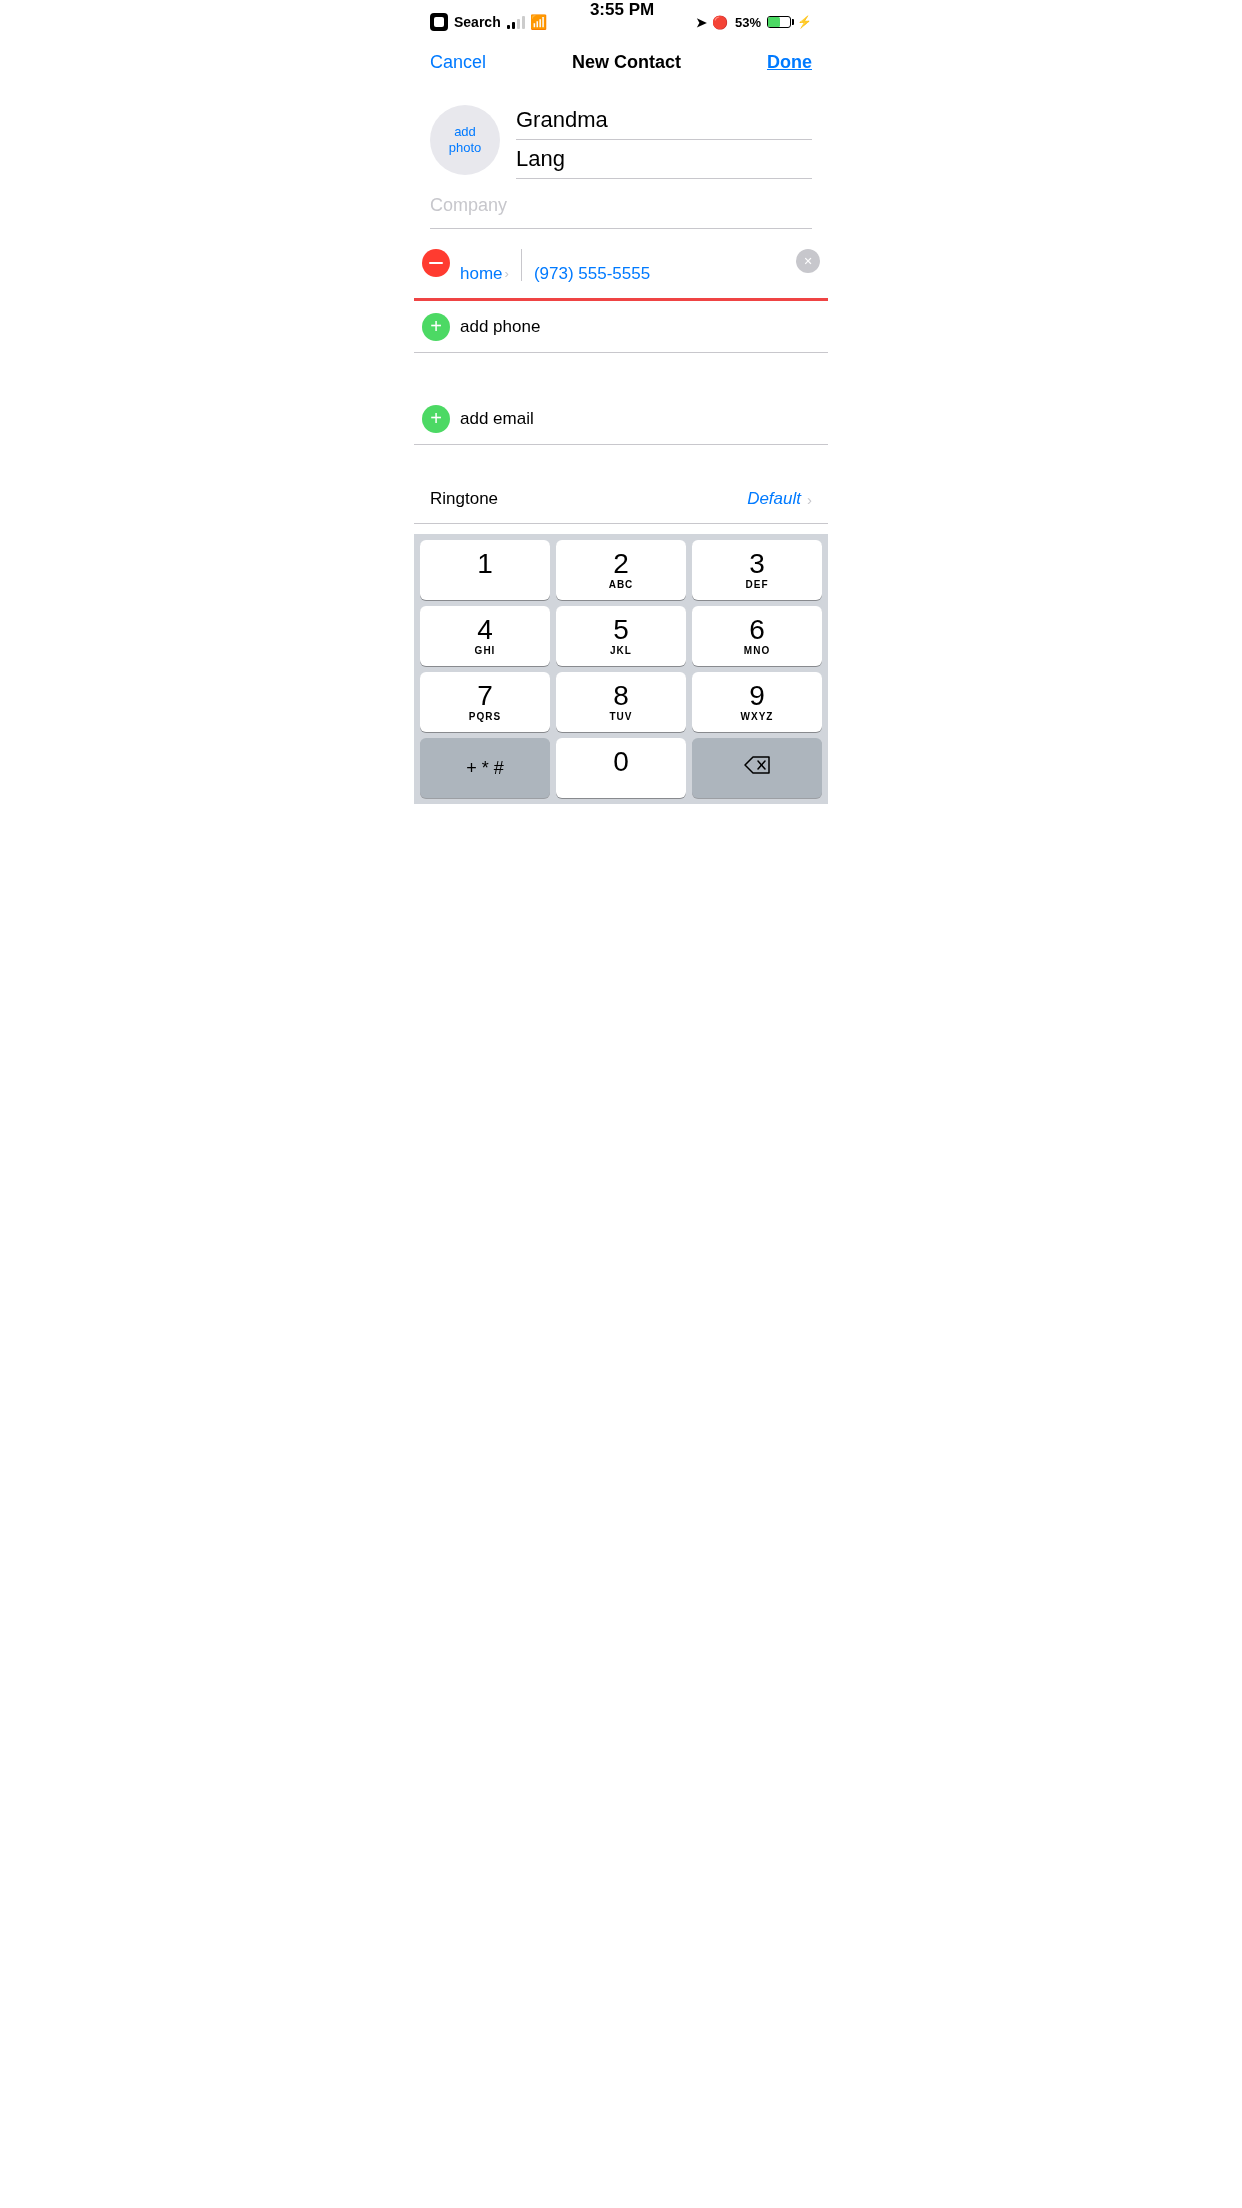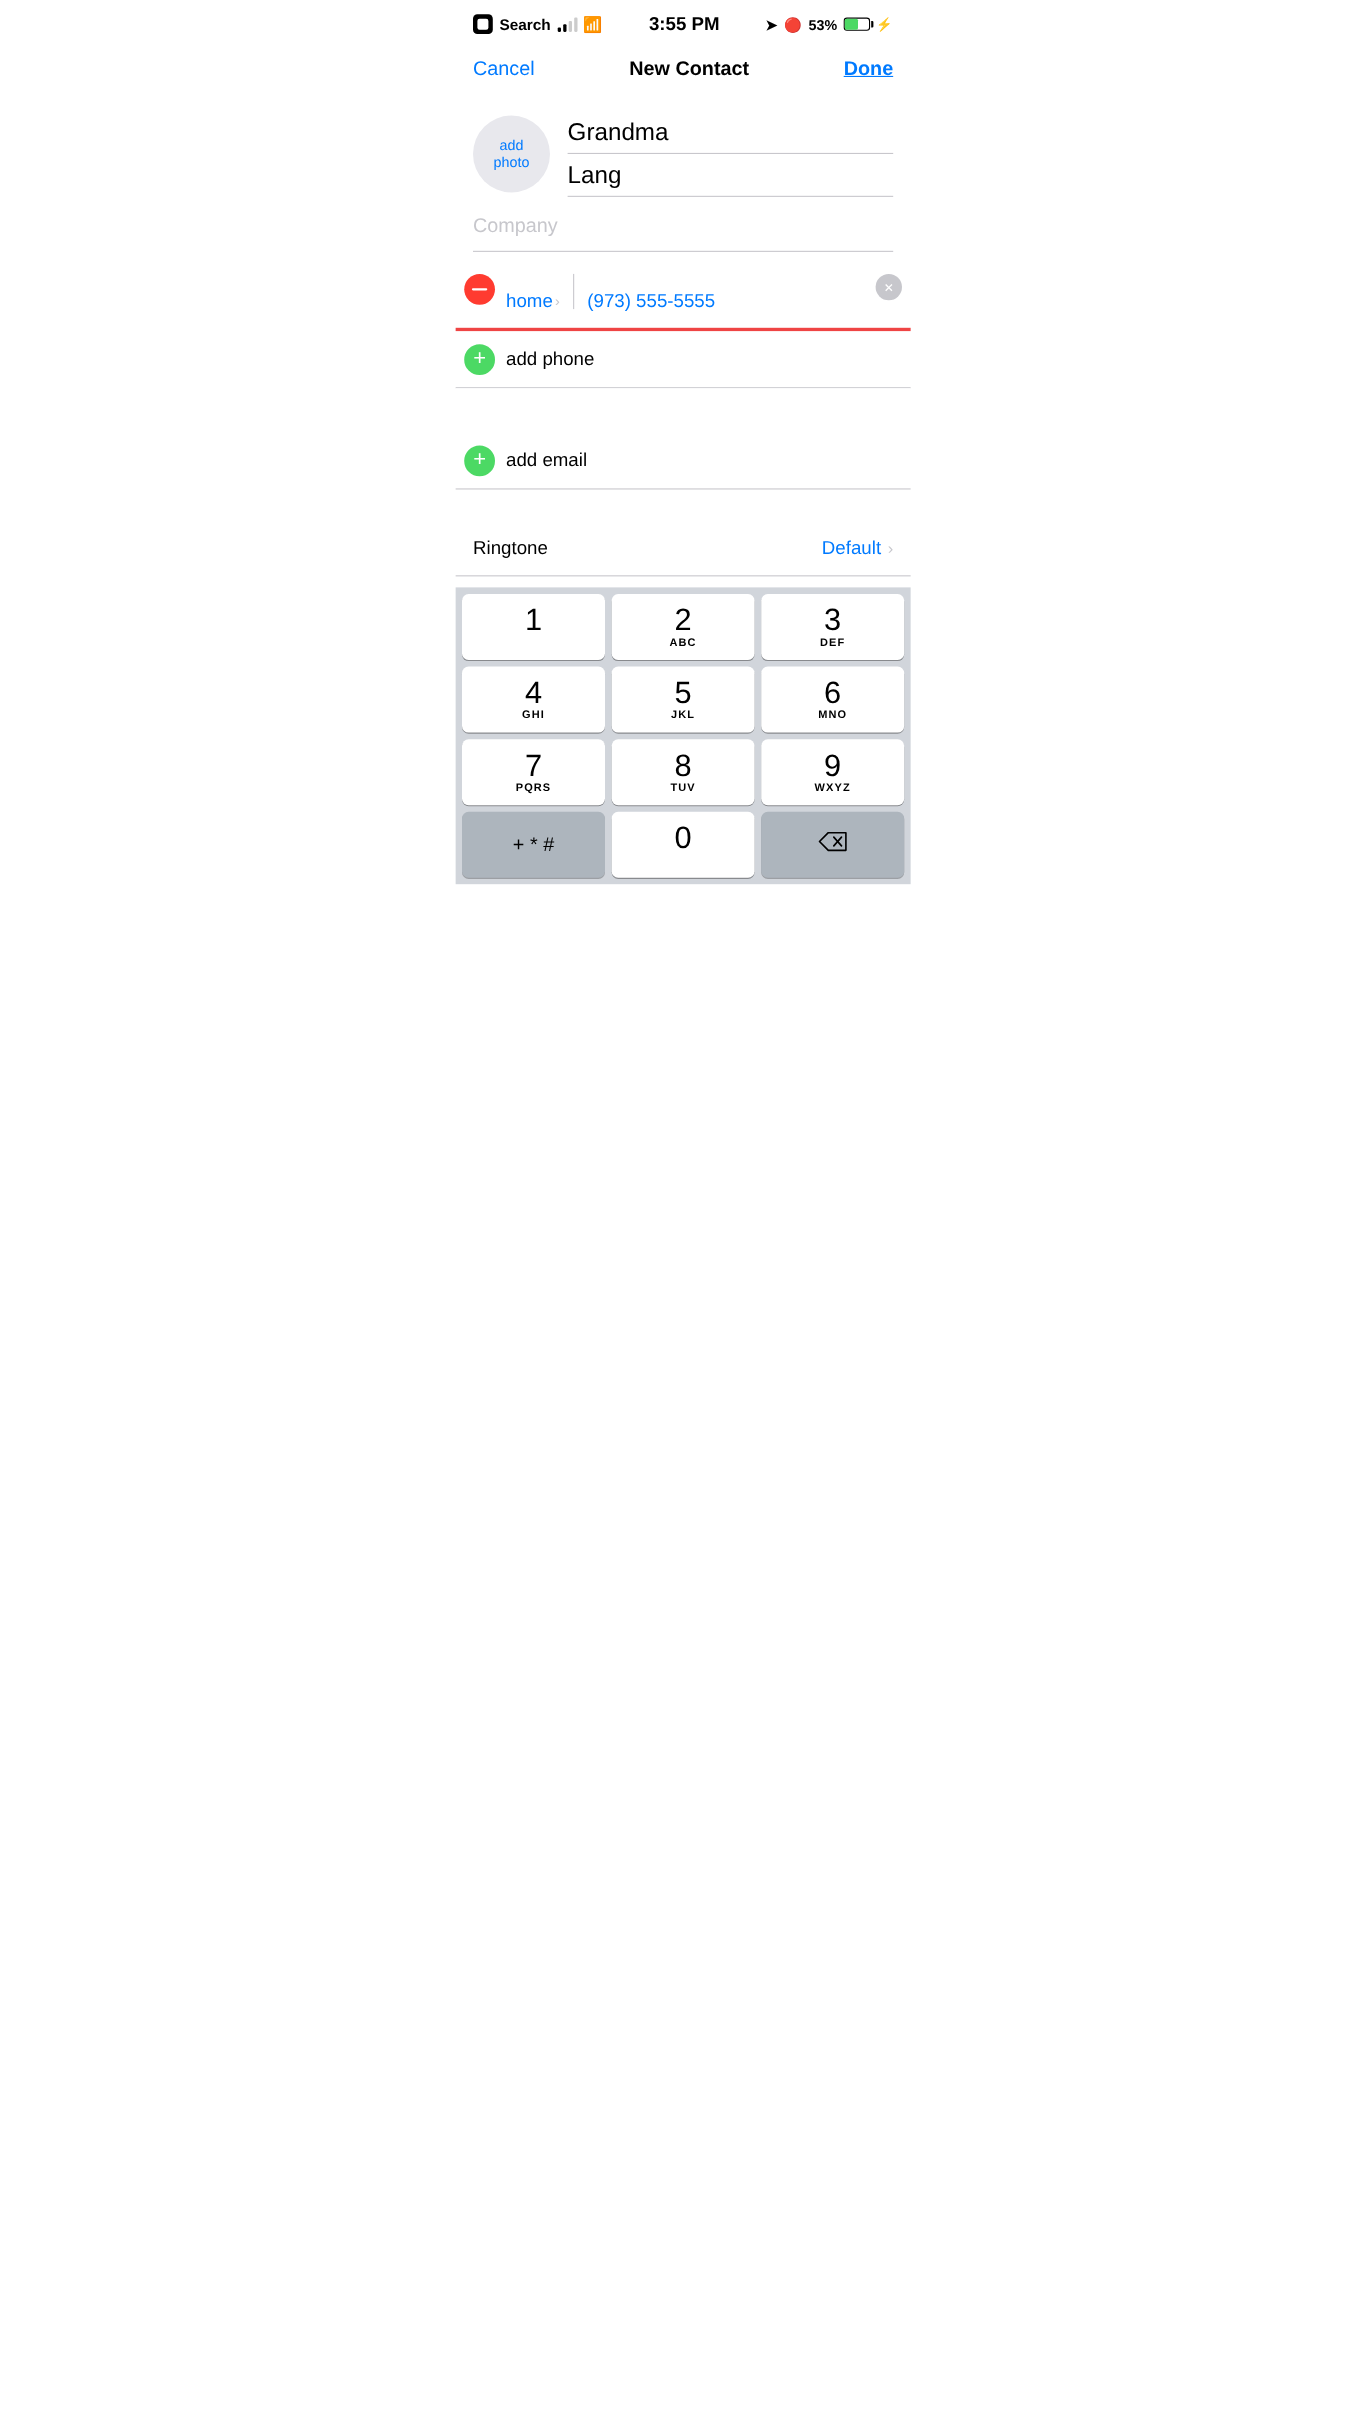--- a/index.html
+++ b/index.html
@@ -9,21 +9,20 @@
       background: #fff;
       width: 414px;
       max-width: 414px;
       margin: 0 auto;
       overflow-x: hidden;
     }
 
     
     .status-bar {
       display: flex;
-      align-items: center;
       justify-content: space-between;
       padding: 0 16px;
       height: 44px;
       background: #fff;
     }
     .status-left {
       display: flex;
       align-items: center;
       gap: 6px;
       font-size: 14px;
@@ -302,20 +301,21 @@
       color: #000;
     }
     .ringtone-right {
       display: flex;
       align-items: center;
       gap: 6px;
     }
     .ringtone-value {
       font-size: 17px;
       color: #007aff;
+      font-style: italic;
     }
     .chevron-right-gray {
       font-size: 15px;
       color: #c7c7cc;
     }
 
     
     .keyboard {
       background: #d1d5db;
       padding: 6px;

